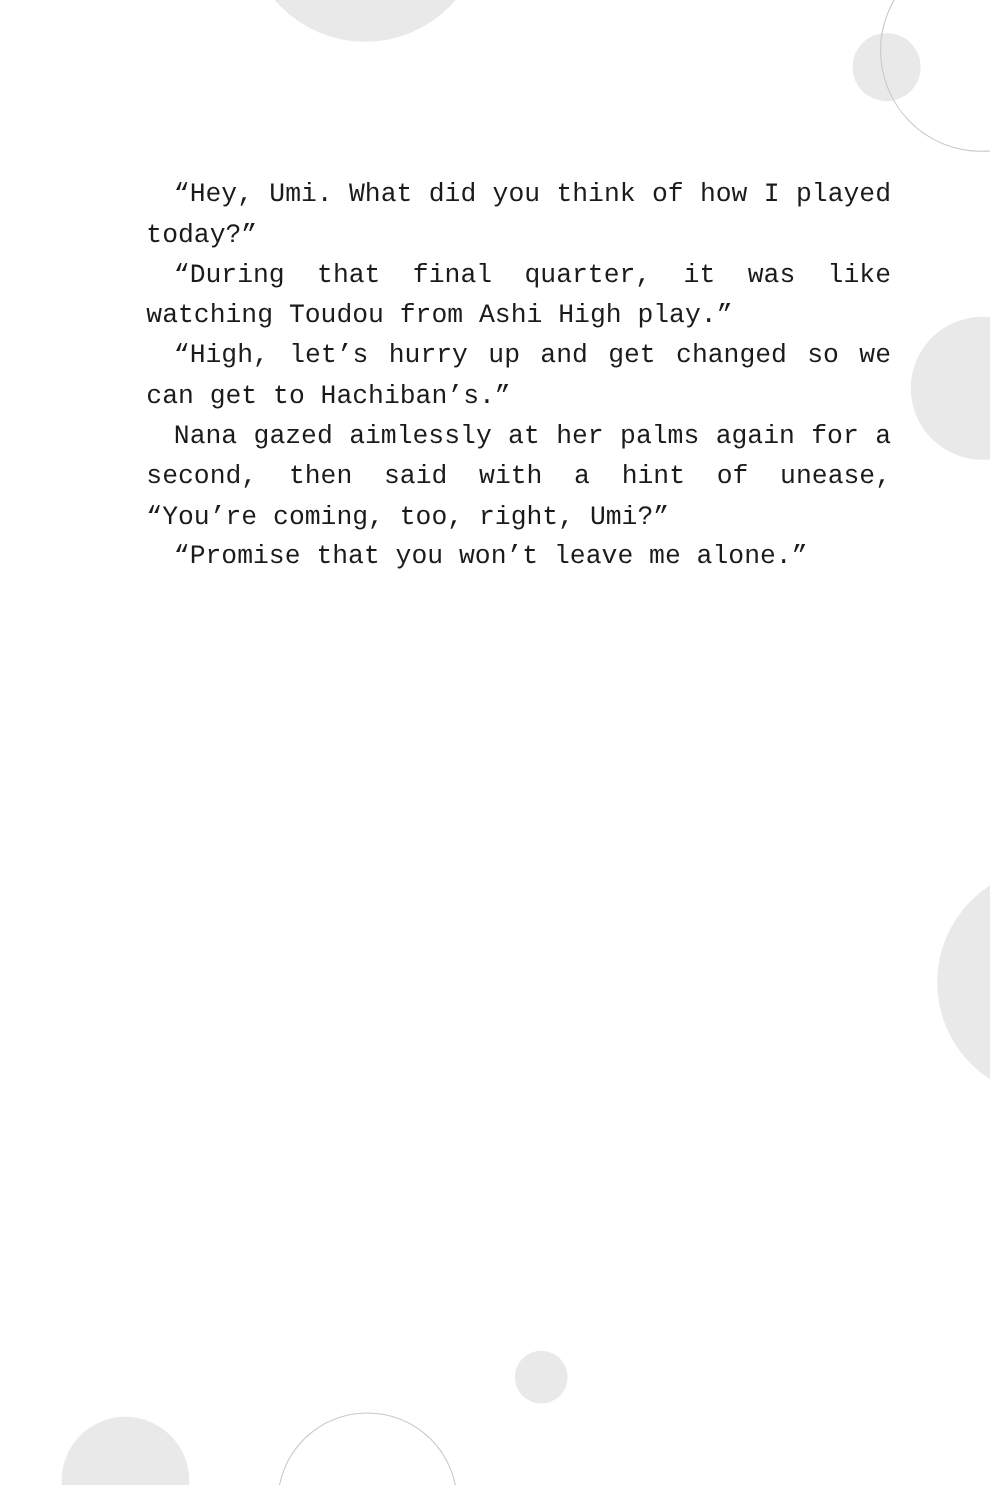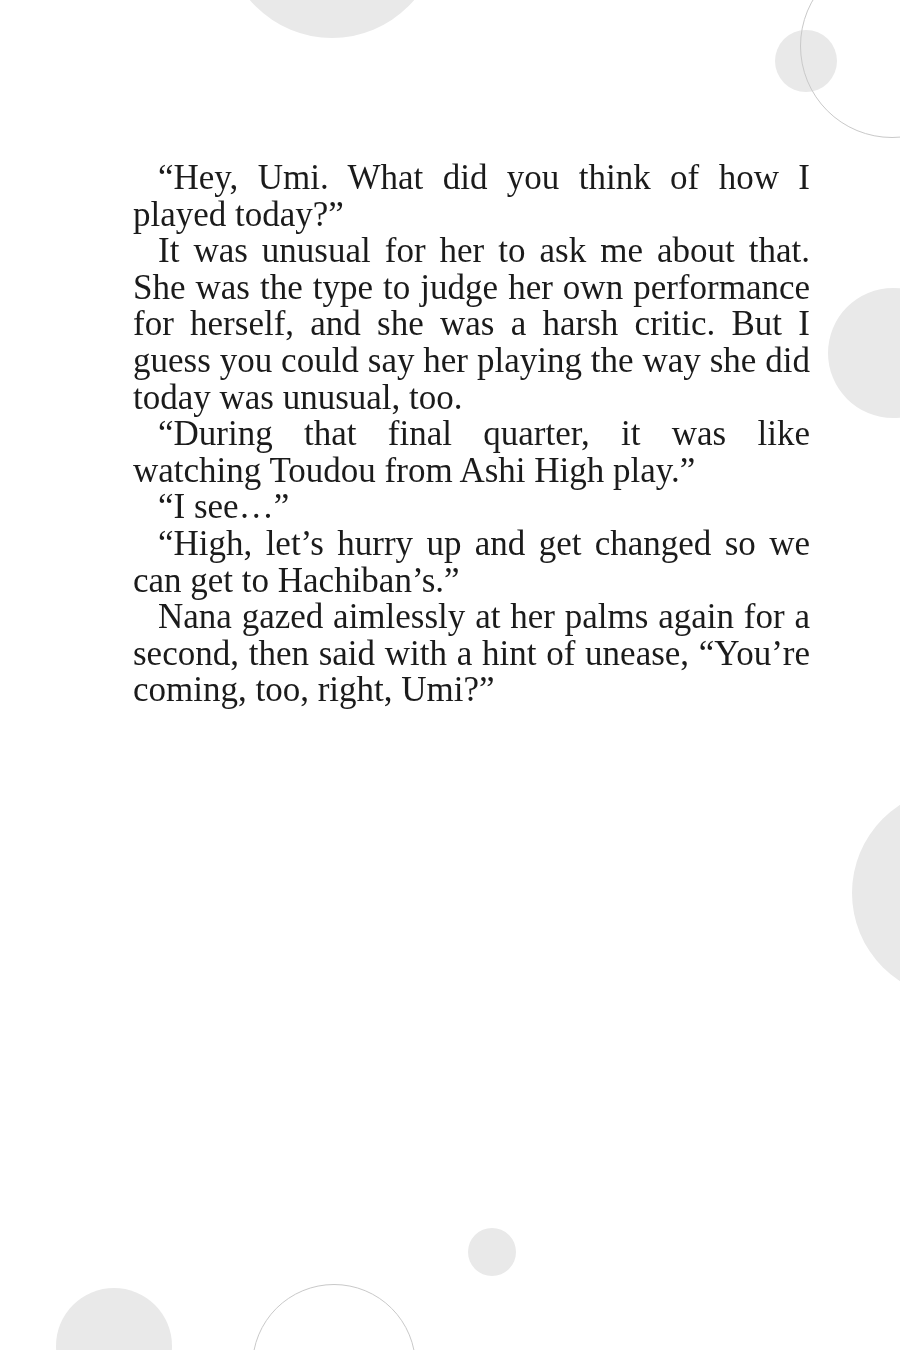--- a/index.html
+++ b/index.html
@@ -50,25 +50,26 @@
 
   
   .page {
     position: absolute;
     left: 133px;
     top: 160px;
     width: 677px;
   }
   .para {
     margin: 0;
-    font-size: 35px;
+    font-size: 24px;
     line-height: 36.6px;
     text-align: justify;
     text-justify: inter-word;
     hyphens: none;
+    font-family: Liberation Mono, monospace;
   }
   .para.indent {
     text-indent: 25px;
   }
   
   .para::after {
     content: "";
     display: inline-block;
     width: 100%;
   }
@@ -81,18 +82,17 @@
 <div class="deco circle-fill deco-top-right-small"></div>
 <div class="deco circle-outline deco-top-right-ring"></div>
 <div class="deco circle-fill deco-right-mid"></div>
 <div class="deco circle-fill deco-right-low"></div>
 <div class="deco circle-fill deco-bottom-left"></div>
 <div class="deco circle-fill deco-bottom-center"></div>
 <div class="deco circle-outline deco-bottom-ring"></div>
 
 <div class="page">
   <p class="para indent nostretch">“Hey, Umi. What did you think of how I played today?”</p>
-  <p class="para indent nostretch">It was unusual for her to ask me about that. She was the type to judge her own performance for herself, and she was a harsh critic. But I guess you could say her playing the way she did today was unusual, too.</p>
   <p class="para indent nostretch">“During that final quarter, it was like watching Toudou from Ashi High play.”</p>
-  <p class="para indent nostretch">“I see…”</p>
   <p class="para indent nostretch">“High, let’s hurry up and get changed so we can get to Hachiban’s.”</p>
   <p class="para indent nostretch">Nana gazed aimlessly at her palms again for a second, then said with a hint of unease, “You’re coming, too, right, Umi?”</p>
+  <p class="para indent nostretch">“Promise that you won’t leave me alone.”</p>
 </div>
 
 </body></html>

